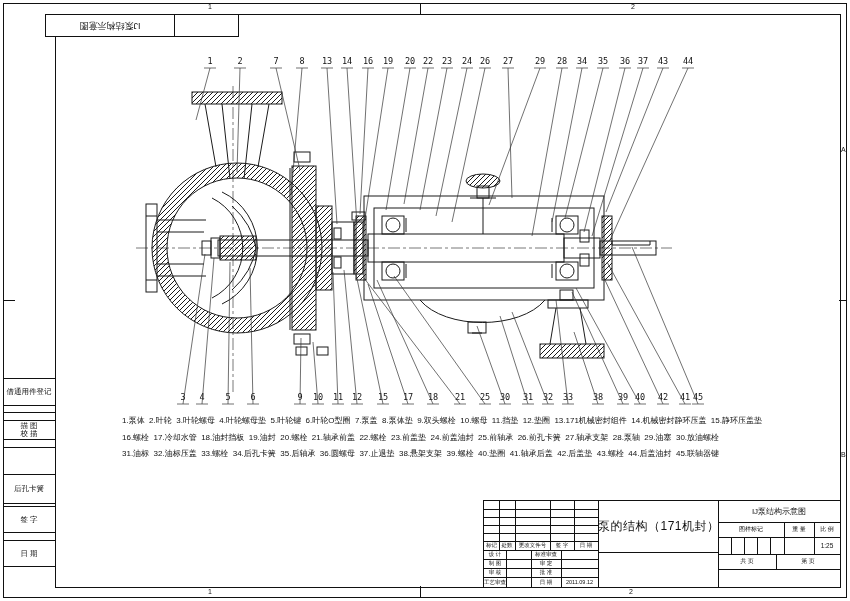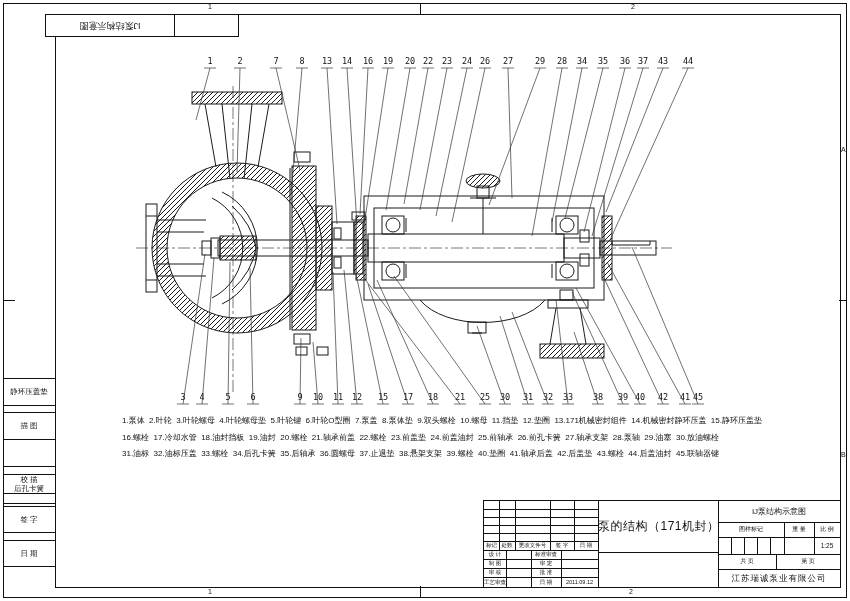--- a/index.html
+++ b/index.html
@@ -10,21 +10,21 @@
   .zlabel{position:absolute;font-size:7px;line-height:10px;color:#111;}
   .tick{position:absolute;background:#111;}
   
   .stamp{position:absolute;left:45px;top:14px;width:192px;height:21px;border:1px solid #111;background:#fff;}
   .stamp-div{position:absolute;left:128px;top:0;width:1px;height:21px;background:#111;}
   .stamp-text{position:absolute;left:0;top:0;width:128px;height:21px;line-height:21px;
               text-align:center;font-size:9px;transform:rotate(180deg);}
   
   .mb{position:absolute;left:3px;width:52px;border-top:1px solid #111;border-bottom:1px solid #111;
       display:flex;align-items:center;justify-content:center;font-size:7.5px;text-align:center;}
-  .mb1{top:378px;height:26px}.mb2{top:412px;height:26px}.mb3{top:466px;height:26px}
+  .mb1{top:378px;height:26px}.mb2{top:412px;height:26px}.mb3{top:420px;height:26px}
   .mb4{top:474px;height:28px}.mb5{top:506px;height:25px}.mb6{top:540px;height:25px}
   
   .parts{position:absolute;left:122px;top:413px;font-size:8px;line-height:16.5px;
          white-space:pre;color:#111;letter-spacing:0;}
   
   svg.draw{position:absolute;left:0;top:0;}
   svg.draw line,svg.draw path,svg.draw rect,svg.draw circle,svg.draw ellipse{
     stroke:#1b1b1b;stroke-width:1;fill:none;}
   svg.draw .hatched{fill:url(#hatch);}
   svg.draw .cl{stroke:#555;stroke-width:.8;stroke-dasharray:12 3 3 3;}
@@ -55,21 +55,21 @@
   <span class="zlabel" style="left:629px;top:587px">2</span>
   <span class="zlabel" style="left:841px;top:145px">A</span>
   <span class="zlabel" style="left:841px;top:450px">B</span>
 
   <div class="stamp">
     <span class="stamp-text">IJ泵结构示意图</span>
     <div class="stamp-div"></div>
   </div>
 
   <div class="mb mb1">
-      <span>静环压盖垫</span>
+      <span>借通用件登记</span>
     </div>
   <div class="mb mb2">
       <span>描  图</span>
     </div>
   <div class="mb mb3">
       <span>校  描</span>
     </div>
   <div class="mb mb4">
       <span>后孔卡簧</span>
     </div>
@@ -314,16 +314,15 @@
     <span class="tbl" style="left:47px;width:30px;top:76px;line-height:10px">日 期</span>
     <span class="tbl" style="left:77px;width:37px;top:76px;line-height:10px">2011.09.12</span>
     <span class="tbl" style="left:114px;width:120px;top:0;height:51px;line-height:51px;font-size:12px;letter-spacing:.5px">泵的结构（171机封）</span>
     <span class="tbl" style="left:234px;width:122px;top:0;height:21px;line-height:21px;font-size:8px">IJ泵结构示意图</span>
     <span class="tbl" style="left:234px;width:66px;top:21px;height:15px;line-height:15px;font-size:6px">图样标记</span>
     <span class="tbl" style="left:300px;width:30px;top:21px;height:15px;line-height:15px;font-size:6px">重 量</span>
     <span class="tbl" style="left:330px;width:26px;top:21px;height:15px;line-height:15px;font-size:6px">比 例</span>
     <span class="tbl" style="left:330px;width:26px;top:36px;height:17px;line-height:17px;font-size:6.5px">1:25</span>
     <span class="tbl" style="left:234px;width:58px;top:53px;height:15px;line-height:15px;font-size:6px">共  页</span>
     <span class="tbl" style="left:292px;width:64px;top:53px;height:15px;line-height:15px;font-size:6px">第  页</span>
-    <span class="tbl" style="left:234px;width:122px;top:68px;height:18px;line-height:18px;font-size:8.5px;letter-spacing:1px">江苏瑞诚泵业有限公司</span>
   </div>
 
 </div>
 
 </body></html>

